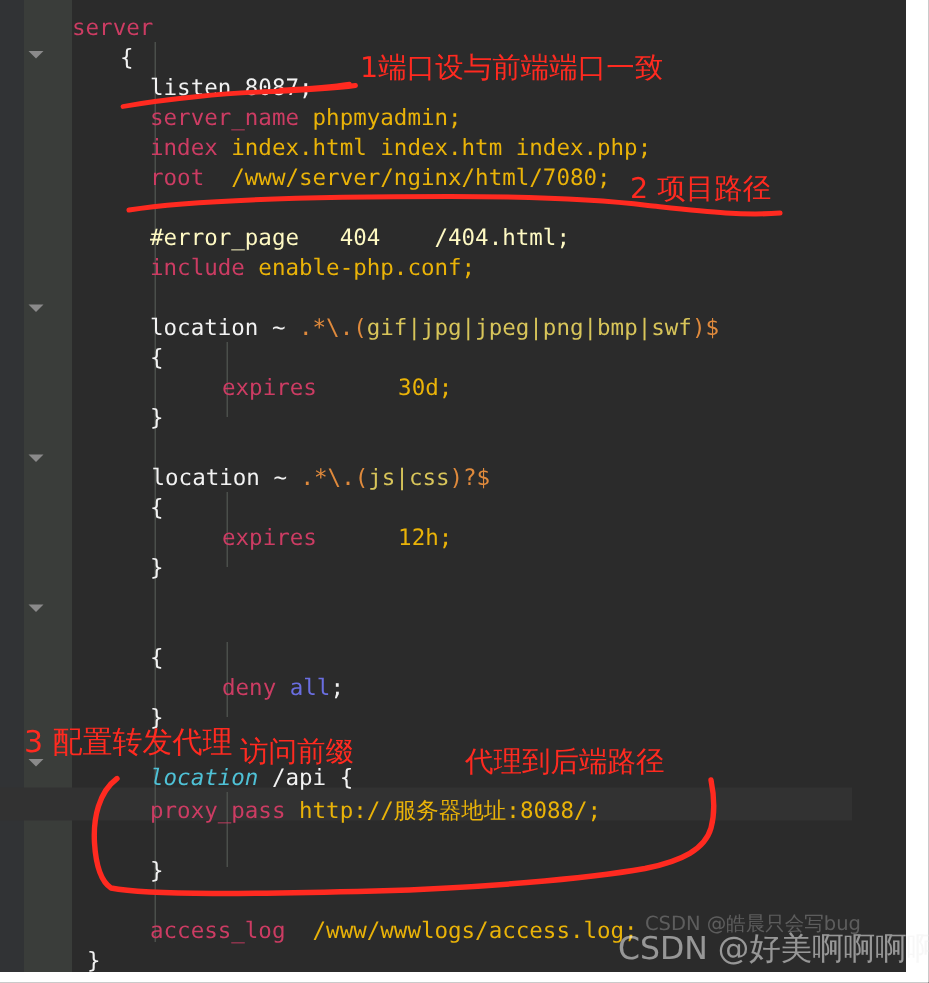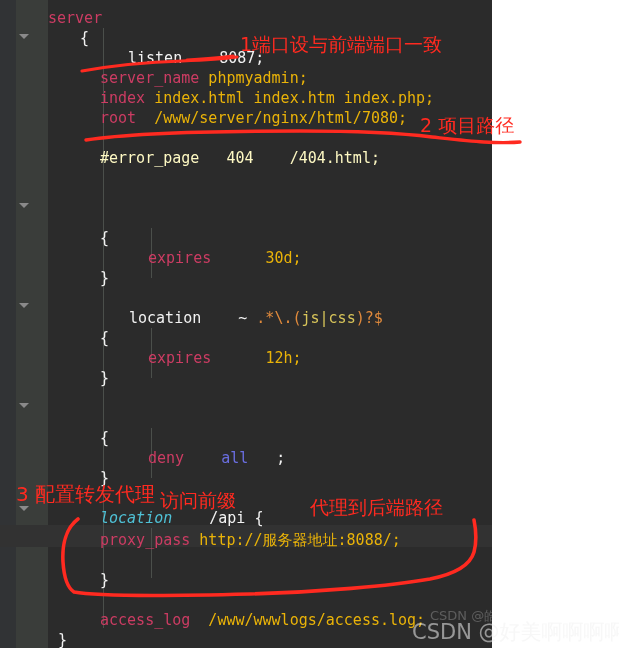--- a/index.html
+++ b/index.html
@@ -12,21 +12,21 @@
     height: 655px;
     position: relative;
     overflow: hidden;
     font-family: "DejaVu Sans Mono", monospace;
   }
 
   
   #editor {
     position: absolute;
     left: 0; top: 0;
-    width: 492px;
+    width: 604px;
     height: 648px;
     background: #2b2b2b;
     overflow: hidden;
   }
   #gutter {
     position: absolute;
     left: 0; top: 0;
     width: 16px;
     height: 648px;
     background: #313335;
@@ -72,21 +72,21 @@
     background: #323232;
   }
   .indent-guide {
     position: absolute;
     width: 1px;
     background: #4b4f4b;
   }
 
   
   .kw      { color: #cc3c63; }      
-  .plain   { color: #f2f2f2; margin-left: 28px; }
+  .plain   { color: #f2f2f2; }
   .cmt     { color: #fef9c3; }
   .brace   { color: #f2f2f2; }
   .rx      { color: #d8c55a; }      
   .rxo     { color: #e08a3c; }      
   .val     { color: #eab308; }
   .blu     { color: #6a6ee0; margin-top: 17px; }
   .loc-ital{ color: #4fc1d6; font-style: italic; }
 
   
   #overlay {
@@ -145,21 +145,23 @@
     <div class="line" style="top:48px; left:52px"><span class="plain">listen</span><span class="plain"> 8087;</span></div>
 
     <div class="line" style="top:68px; left:52px"><span class="kw">server_name</span><span class="val"> phpmyadmin;</span></div>
 
     <div class="line" style="top:88px; left:52px"><span class="kw">index</span><span class="val"> index.html index.htm index.php;</span></div>
 
     <div class="line" style="top:108px; left:52px"><span class="kw">root</span><span class="val">  /www/server/nginx/html/7080;</span></div>
 
     <div class="line" style="top:148px; left:52px"><span class="cmt">#error_page   404    /404.html;</span></div>
 
-
+    <div class="line" style="top:168px; left:52px"><span class="kw">include</span><span class="val"> enable-php.conf;</span></div>
+
+    <div class="line" style="top:208px; left:52px"><span class="plain">location</span><span class="plain"> ~ </span><span class="rxo">.*\.(</span><span class="rx">gif|jpg|jpeg|png|bmp|swf</span><span class="rxo">)$</span></div>
 
     <div class="line" style="top:228px; left:52px"><span class="brace">{</span></div>
 
     <div class="line" style="top:248px; left:100px"><span class="kw">expires</span><span class="val">      30d;</span></div>
 
     <div class="line" style="top:268px; left:52px"><span class="brace">}</span></div>
 
     <div class="line" style="top:308px; left:53px"><span class="plain">location</span><span class="plain"> ~ </span><span class="rxo">.*\.(</span><span class="rx">js|css</span><span class="rxo">)?$</span></div>
 
     <div class="line" style="top:328px; left:52px"><span class="brace">{</span></div>

